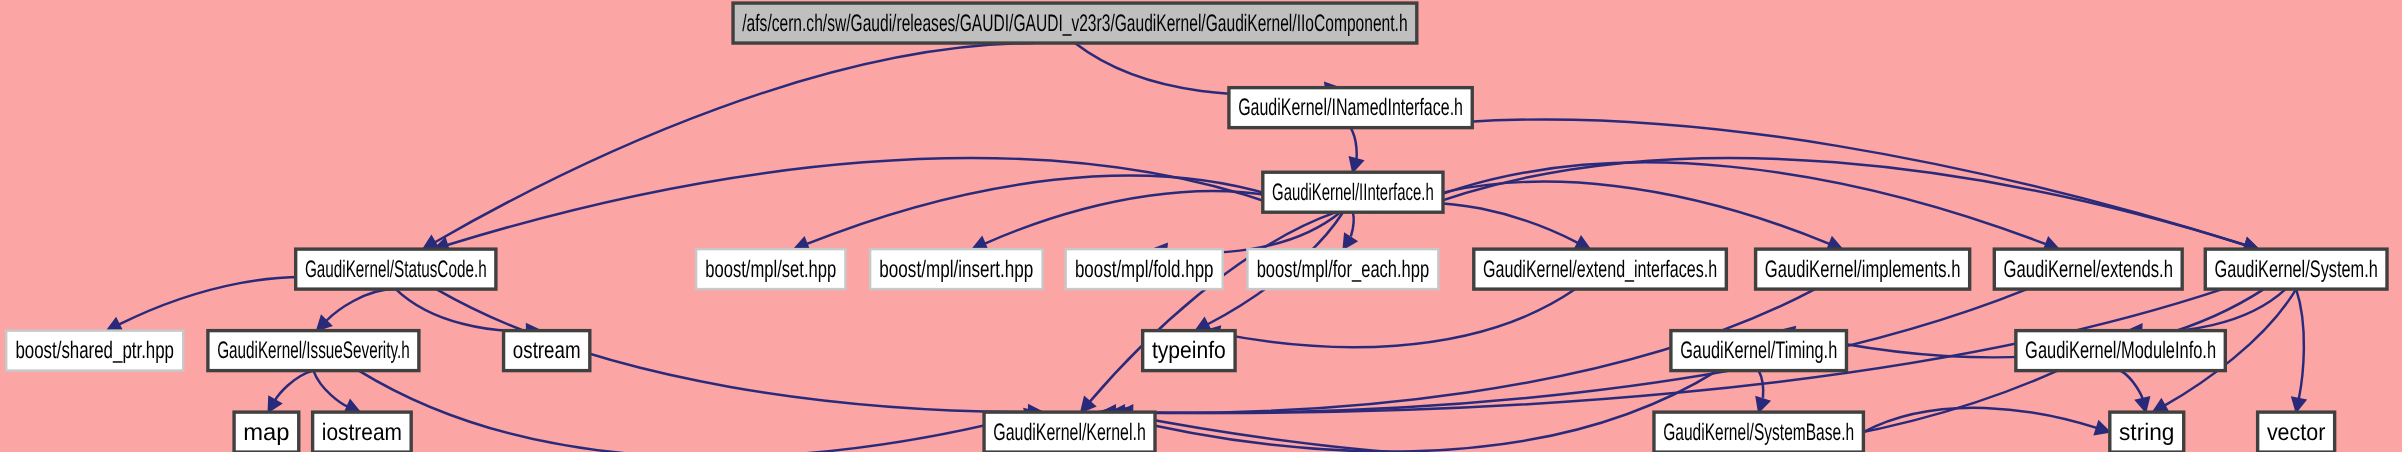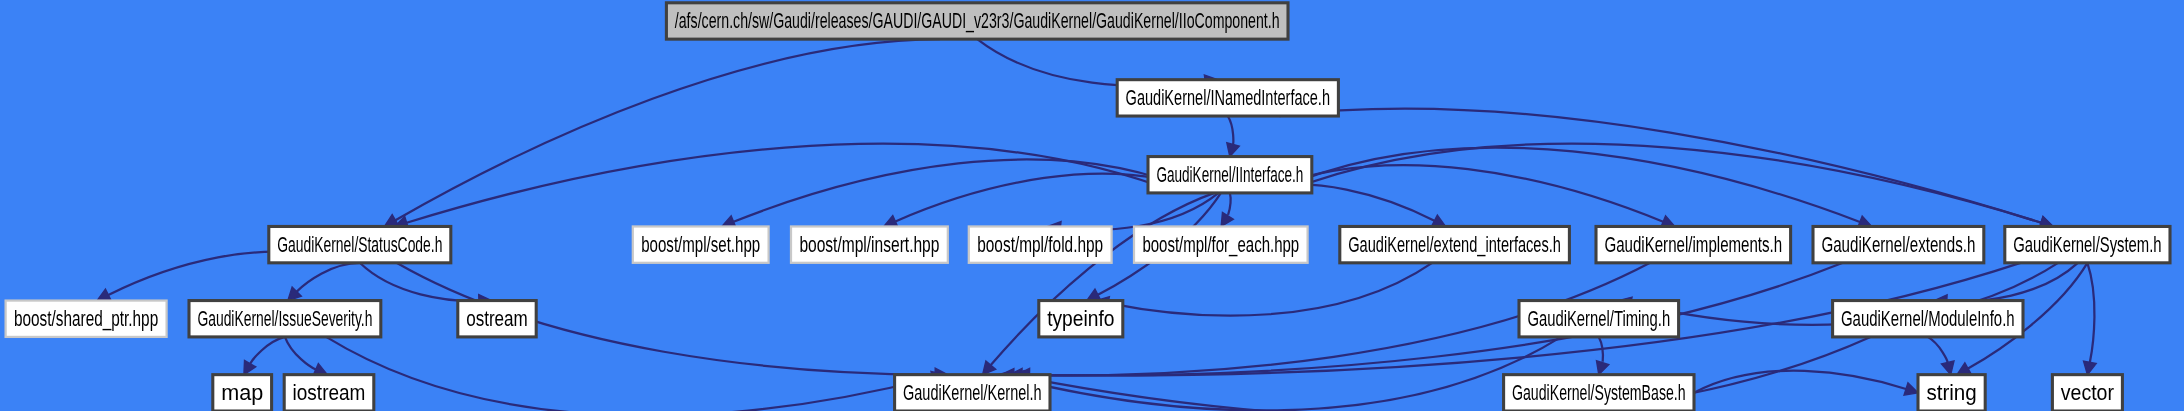--- a/index.html
+++ b/index.html
@@ -8,21 +8,21 @@
     background: #ffffff;
   }
   body {
     font-family: "Liberation Sans", sans-serif;
   }
   #graph-wrap {
     position: relative;
     width: 2184px;
     height: 411px;
     overflow: hidden;
-    background: #3b82f6;
+    background: #fca5a5;
   }
   svg#depgraph {
     display: block;
     width: 2184px;
     height: 411px;
   }
   .edge-path {
     fill: none;
     stroke: #2a2a7a;
     stroke-width: 1.6;

